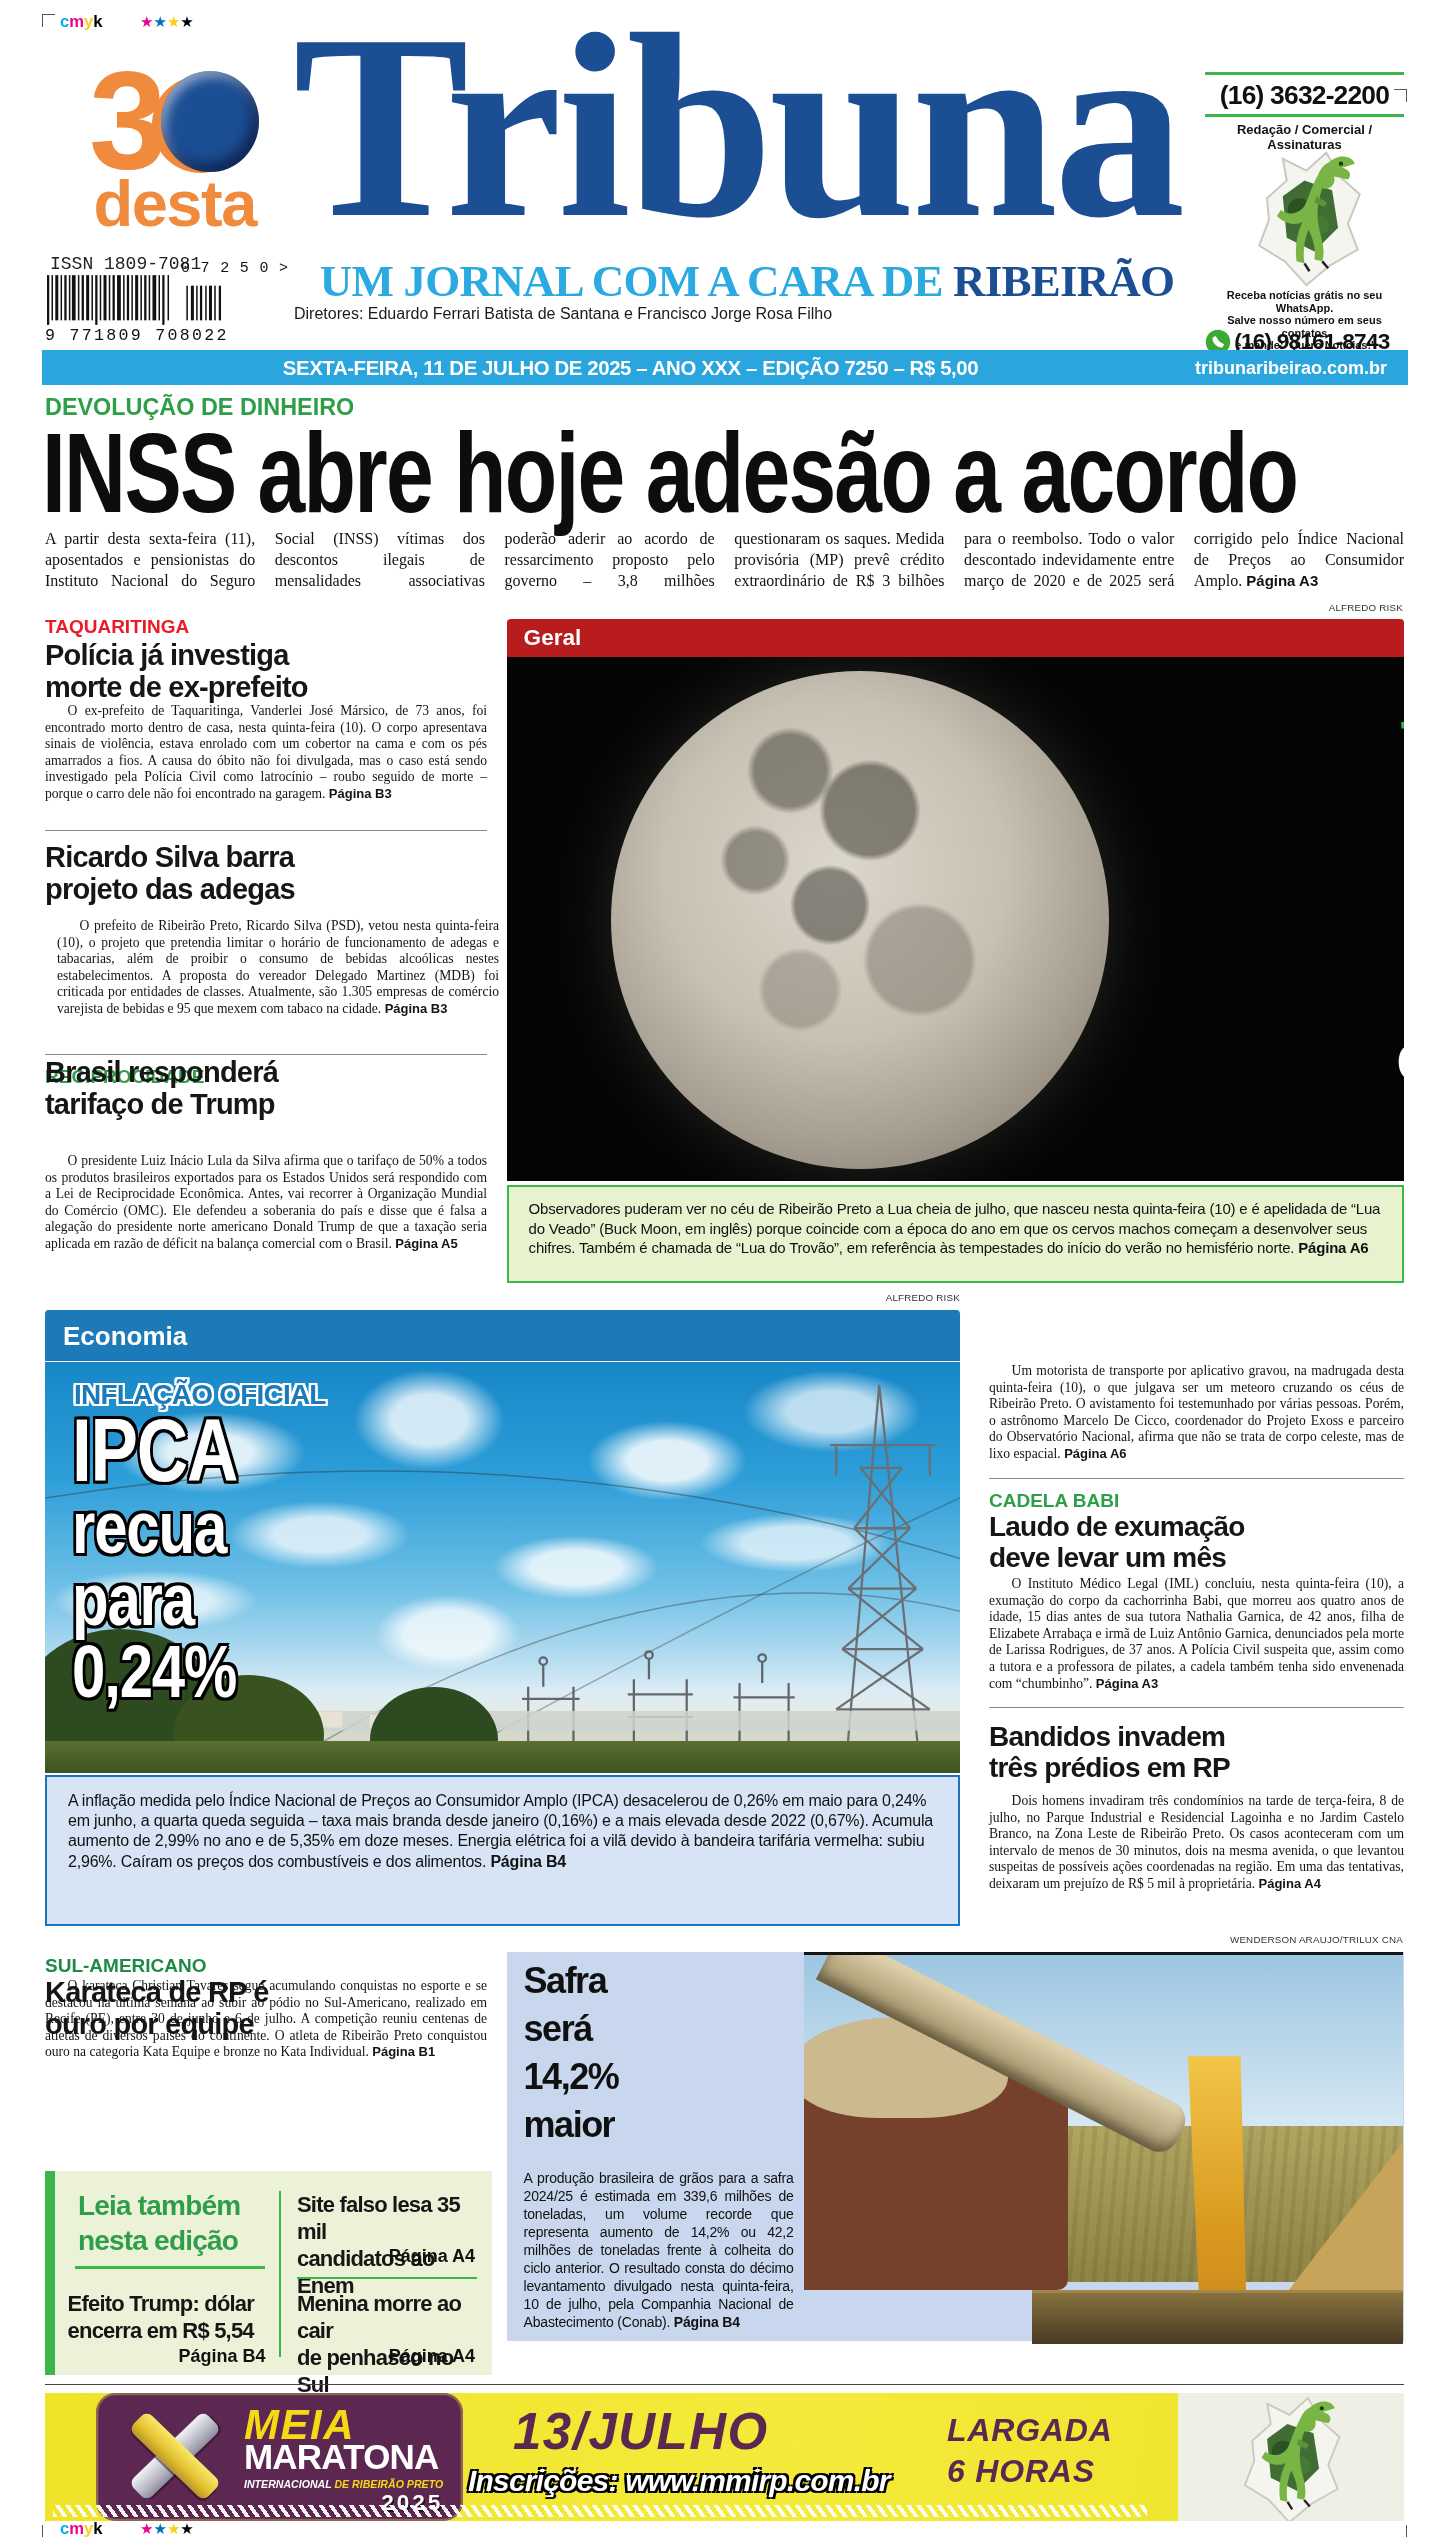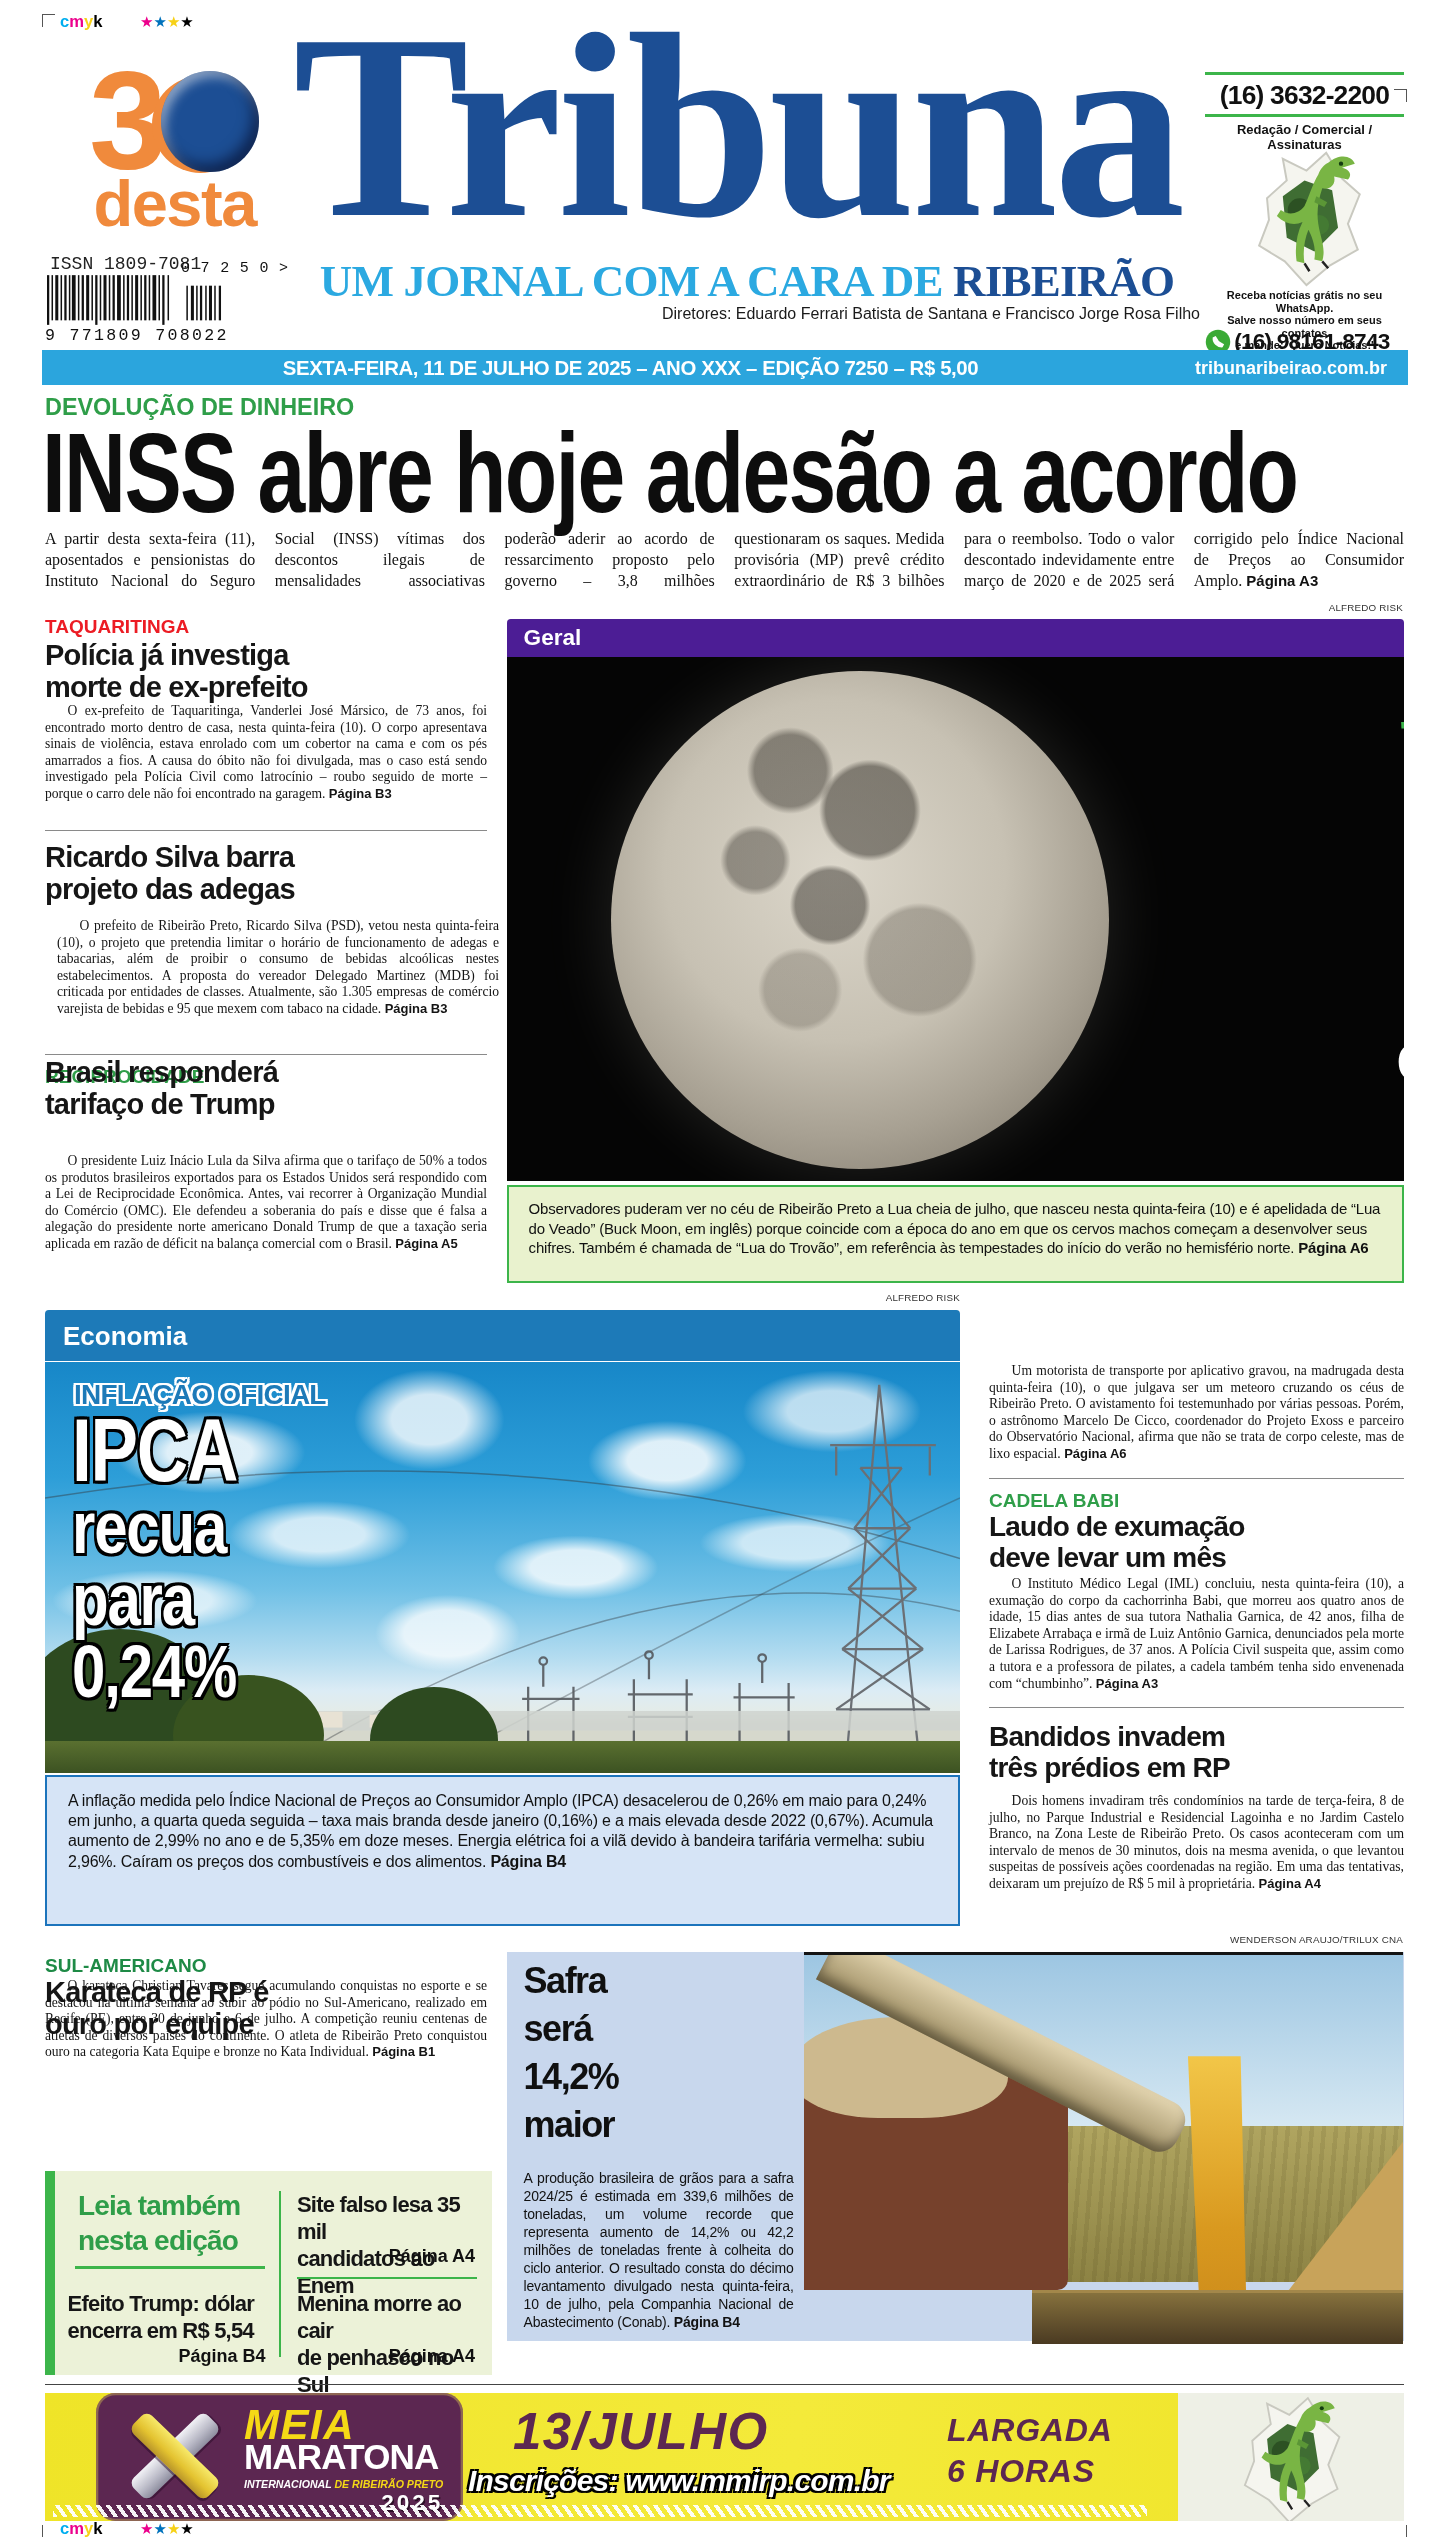--- a/index.html
+++ b/index.html
@@ -107,21 +107,21 @@
     </g>
   </svg>
   <div class="abs mono" style="left:181px;top:260px;font-size:15px;letter-spacing:0.8px">0 7 2 5 0 &gt;</div>
   <div class="abs mono" style="left:45px;top:326px;font-size:16.6px;letter-spacing:2.3px">9 771809 708022</div>
 
   <div class="abs serif" style="left:293px;top:-6px;font-size:264px;line-height:1;font-weight:bold;color:#1c4e94;letter-spacing:-4.5px">Tribuna</div>
 
   <div class="abs serif" style="left:294px;top:255px;width:906px;text-align:center;font-size:45px;font-weight:bold;letter-spacing:-0.8px">
     <span style="color:#2ba9e1">UM JORNAL COM A CARA DE </span><span style="color:#1c4e94">RIBEIRÃO</span>
   </div>
-  <div class="abs" style="left:294px;top:305px;width:906px;text-align:right;font-size:16px;color:#1a1a1a">Diretores: Eduardo Ferrari Batista de Santana e Francisco Jorge Rosa Filho</div>
+  <div class="abs" style="left:294px;top:305px;width:906px;text-align:left;font-size:16px;color:#1a1a1a">Diretores: Eduardo Ferrari Batista de Santana e Francisco Jorge Rosa Filho</div>
 
   <div class="abs" style="left:1205px;top:72px;width:199px;height:275px">
     <div class="abs" style="left:0;top:0;width:199px;height:3px;background:#3cb54a"></div>
     <div class="abs" style="left:0;top:7.5px;width:199px;text-align:center;font-size:26.4px;font-weight:bold;letter-spacing:-0.8px">(16) 3632-2200</div>
     <div class="abs" style="left:0;top:42px;width:199px;height:3px;background:#3cb54a"></div>
     <div class="abs" style="left:0;top:50px;width:199px;text-align:center;font-size:13px;font-weight:bold">Redação / Comercial / Assinaturas</div>
     <svg class="abs" style="left:39px;top:69px" width="121" height="148" viewBox="0 0 120 150">
       <use href="#dino-sym"></use>
     </svg>
     <div class="abs prelines" style="left:0;top:217px;width:199px;text-align:center;font-size:11px;line-height:12.5px;font-weight:bold">Receba notícias grátis no seu WhatsApp.
@@ -168,21 +168,21 @@
   <div class="abs hr" style="left:45px;top:1054px;width:442px"></div>
 
   <div class="abs kicker green" style="left:45px;top:1066px;font-size:19px">RECIPROCIDADE</div>
   <div class="abs headline prelines" style="left:45px;top:1056px;width:442px;font-size:29px">Brasil responderá
 tarifaço de Trump</div>
   <p class="abs bodytext" style="left:45px;top:1153px;width:442px;margin:0">
     <span>O presidente Luiz Inácio Lula da Silva afirma que o tarifaço de 50% a todos os produtos brasileiros exportados para os Estados Unidos será respondido com a Lei de Reciprocidade Econômica. Antes, vai recorrer à Organização Mundial do Comércio (OMC). Ele defendeu a soberania do país e disse que é falsa a alegação do presidente norte americano Donald Trump de que a taxação seria aplicada em razão de déficit na balança comercial com o Brasil. </span><b class="pageref" style="font-size:13px">Página A5</b>
   </p>
 
   <div class="abs credit" style="left:1177px;top:602px;width:226px;text-align:right">ALFREDO RISK</div>
-  <div class="abs sectionbar" style="left:507px;top:619px;width:897px;height:38px;background:#4c1d95">
+  <div class="abs sectionbar" style="left:507px;top:619px;width:897px;height:38px;background:#b91c1c">
     <span style="position:absolute;left:16.6px;top:6px;font-size:22.6px">Geral</span>
   </div>
   <div class="abs" style="left:507px;top:657px;width:897px;height:524px;background:#050505;overflow:hidden">
     <div style="position:absolute;left:104px;top:13.6px;width:498px;height:498px;border-radius:50%;
                 background-image:
                   radial-gradient(circle at 36% 20%, rgba(62,58,51,.5) 0 7%, transparent 8.5%),
                   radial-gradient(circle at 52% 28%, rgba(62,58,51,.55) 0 10%, transparent 11.5%),
                   radial-gradient(circle at 44% 47%, rgba(55,51,45,.5) 0 9%, transparent 10.5%),
                   radial-gradient(circle at 29% 38%, rgba(55,51,45,.42) 0 6%, transparent 7.5%),
                   radial-gradient(circle at 62% 58%, rgba(92,86,76,.35) 0 12%, transparent 13.5%),

